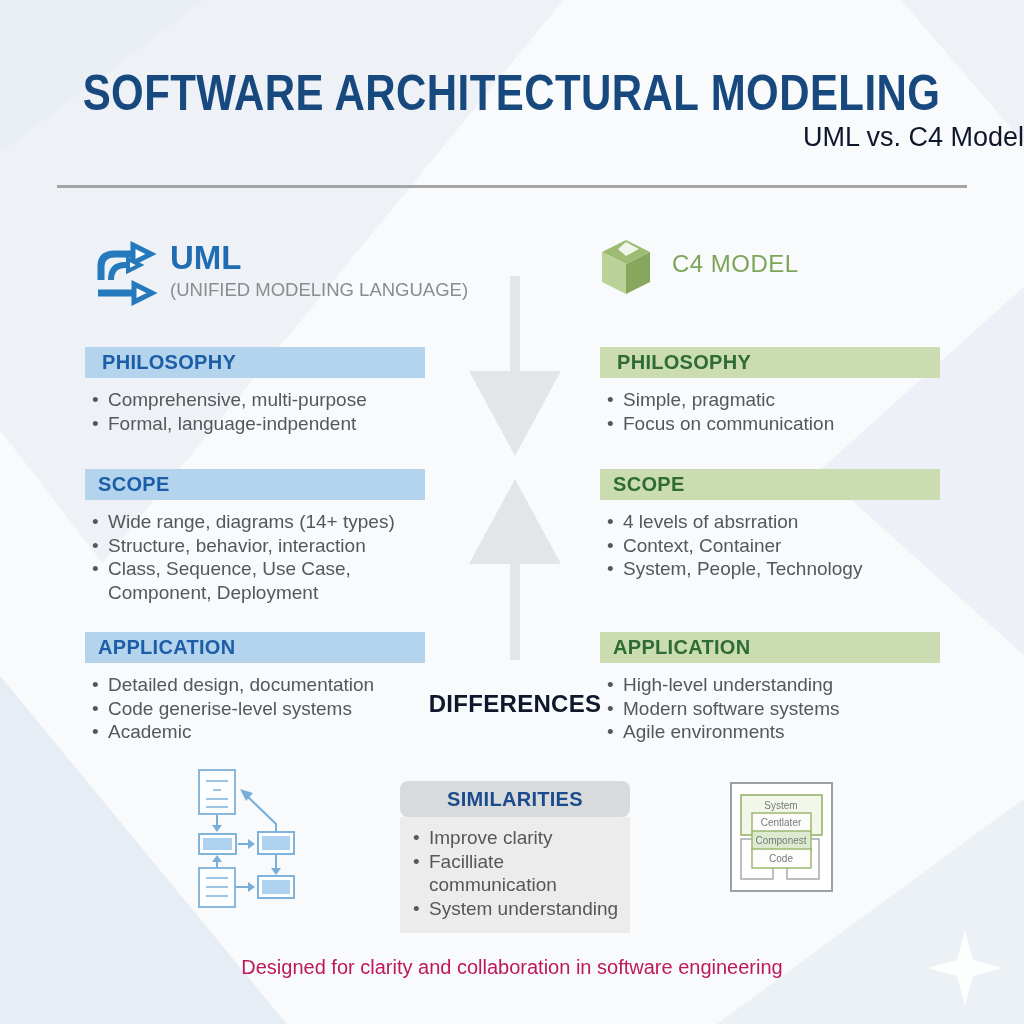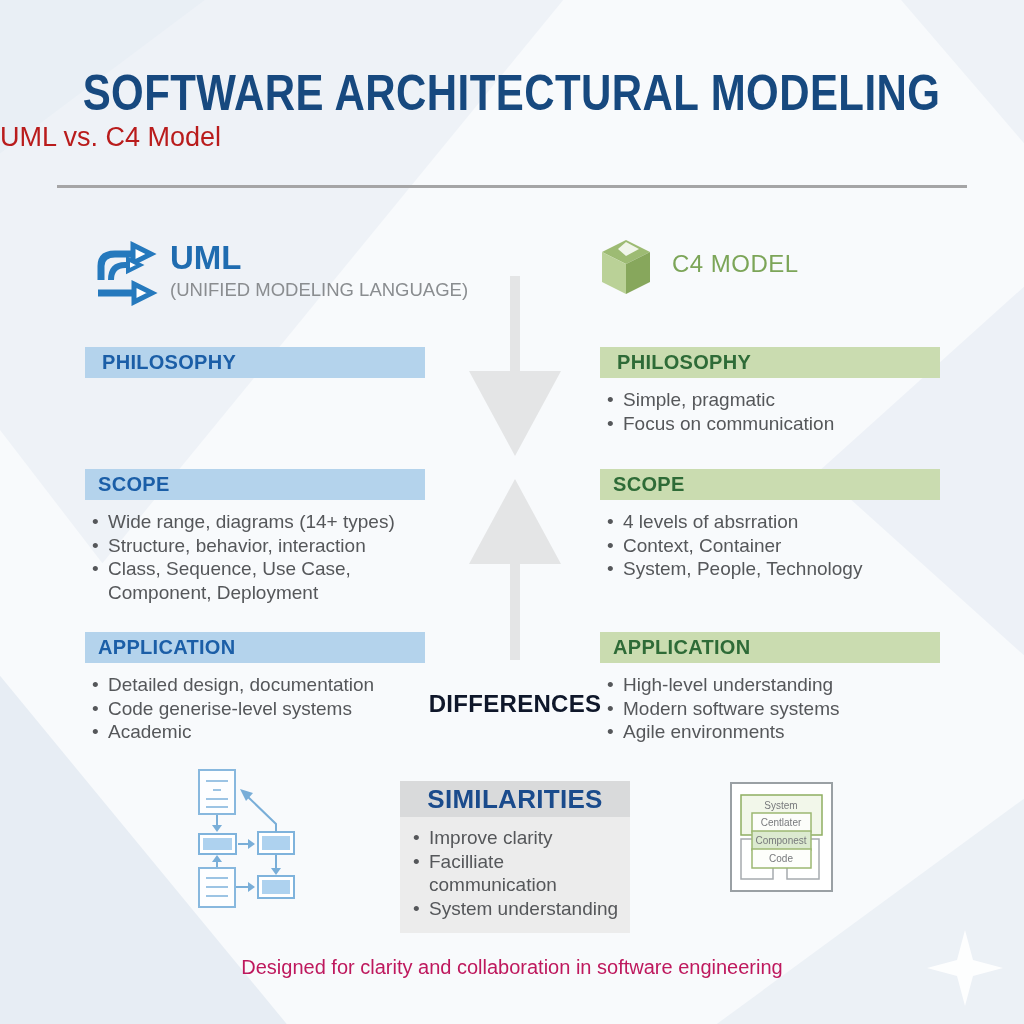--- a/index.html
+++ b/index.html
@@ -15,22 +15,22 @@
   .bg4{background:#edf1f7;clip-path:polygon(100% 28%,100% 64%,80% 46%);}
   .bg5{background:#e7edf4;clip-path:polygon(0 66%,28% 100%,0 100%);}
   .bg6{background:#ecf1f6;clip-path:polygon(100% 78%,100% 100%,70% 100%);}
 
   .page-title{
     position:absolute;top:64px;left:0;width:100%;text-align:center;
     font-size:50px;font-weight:bold;color:#17497f;letter-spacing:.5px;white-space:nowrap;
   }
   .page-title .squeeze{display:inline-block;transform:scaleX(.84);transform-origin:50% 50%;}
   .page-subtitle{
-    position:absolute;top:122px;left:0;width:100%;text-align:left;
-    font-size:27px;color:#b91c1c;
+    position:absolute;top:122px;left:0;width:100%;text-align:right;
+    font-size:27px;color:#0f172a;
   }
   .divider{position:absolute;top:185px;left:57px;width:910px;height:3px;background:#a5a5a6;}
 
   .col{position:absolute;top:0;width:340px;height:1024px;}
   .col-uml{left:85px;}
   .col-c4{left:600px;}
 
   .col-head{position:absolute;top:238px;left:0;width:360px;height:80px;}
   .col-head .htext{position:absolute;top:0;}
   .uml-title{font-size:33px;font-weight:bold;color:#1f6cb0;line-height:36px;}
@@ -55,21 +55,21 @@
 
   .center-arrows{position:absolute;left:455px;top:276px;}
   .differences{
     position:absolute;left:415px;top:690px;width:200px;text-align:center;
     font-size:24px;font-weight:bold;color:#0f172a;letter-spacing:.3px;
   }
 
   .sim-box{position:absolute;left:400px;top:781px;width:230px;}
   .sim-head{
     height:36px;background:#d9dadb;display:flex;align-items:center;justify-content:center;
-    font-size:26px;font-weight:bold;color:#1a4b8c;letter-spacing:.3px;
+    font-size:20px;font-weight:bold;color:#1a4b8c;letter-spacing:.3px;border-radius:8px;
   }
   .sim-body{background:#ececec;padding:9px 0 13px 0;}
   .sim-body ul{position:static;width:auto;padding-left:6px;}
 
   .mini-uml{position:absolute;left:163px;top:757px;}
   .mini-c4{position:absolute;left:729px;top:779px;}
 
   .footer-caption{
     position:absolute;top:956px;left:0;width:100%;text-align:center;
     font-size:20px;color:#be185d;
@@ -102,20 +102,24 @@
         <path d="M8,53 L44,53" fill="none" stroke="#2579bd" stroke-width="7"></path>
         <polygon points="44,44 62,53 44,62" fill="#ffffff" stroke="#2579bd" stroke-width="5"></polygon>
       </svg>
       <div class="htext" style="left:85px;top:2px">
         <div class="uml-title">UML</div>
         <div class="uml-sub">(UNIFIED MODELING LANGUAGE)</div>
       </div>
     </div>
 
     <div class="bar bar-blue bar1">PHILOSOPHY</div>
+    <ul class="bullets bl1">
+      <li>Comprehensive, multi-purpose</li>
+      <li>Formal, language-indpendent</li>
+    </ul>
 
     <div class="bar bar-blue bar2">SCOPE</div>
     <ul class="bullets bl2">
       <li>Wide range, diagrams (14+ types)</li>
       <li>Structure, behavior, interaction</li>
       <li>Class, Sequence, Use Case, Component, Deployment</li>
     </ul>
 
     <div class="bar bar-blue bar3">APPLICATION</div>
     <ul class="bullets bl3">

